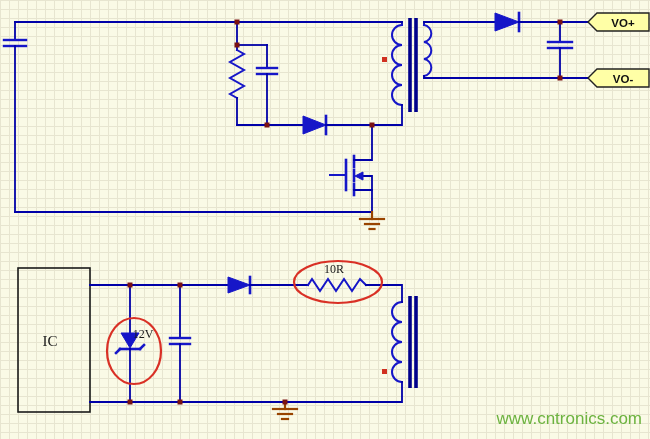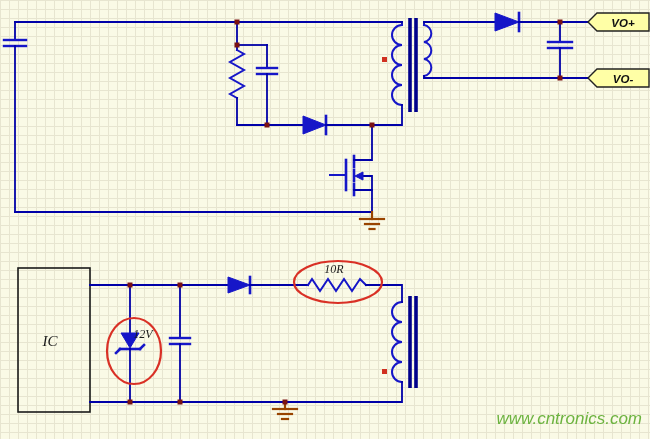--- a/index.html
+++ b/index.html
@@ -3,21 +3,20 @@
 <meta charset="utf-8">
 <style>
   html,body{margin:0;padding:0;background:#ffffff;}
   .canvas{
     position:relative;width:650px;height:439px;overflow:hidden;
     background-color:#fafae6;
     background-image:
       linear-gradient(to right, #e7e5d0 1px, transparent 1px),
       linear-gradient(to bottom, #e7e5d0 1px, transparent 1px);
     background-size:9px 9px;
-    font-style:italic;
   }
   svg{position:absolute;left:0;top:0;display:block;}
   .wire{stroke:#0000a8;stroke-width:1.8;fill:none;stroke-linecap:square;}
   .comp{stroke:#1616c8;stroke-width:2;fill:none;stroke-linecap:square;}
   .plate{stroke:#1616c8;stroke-width:2.4;fill:none;stroke-linecap:square;}
   .fillcomp{fill:#1616c8;stroke:#1616c8;stroke-width:1;}
   .bar{stroke:#1616c8;stroke-width:2.6;fill:none;stroke-linecap:square;}
   .core{stroke:#00008c;stroke-width:3.6;fill:none;}
   .dot{fill:#7a1212;stroke:none;}
   .reddot{fill:#d03020;stroke:none;}

